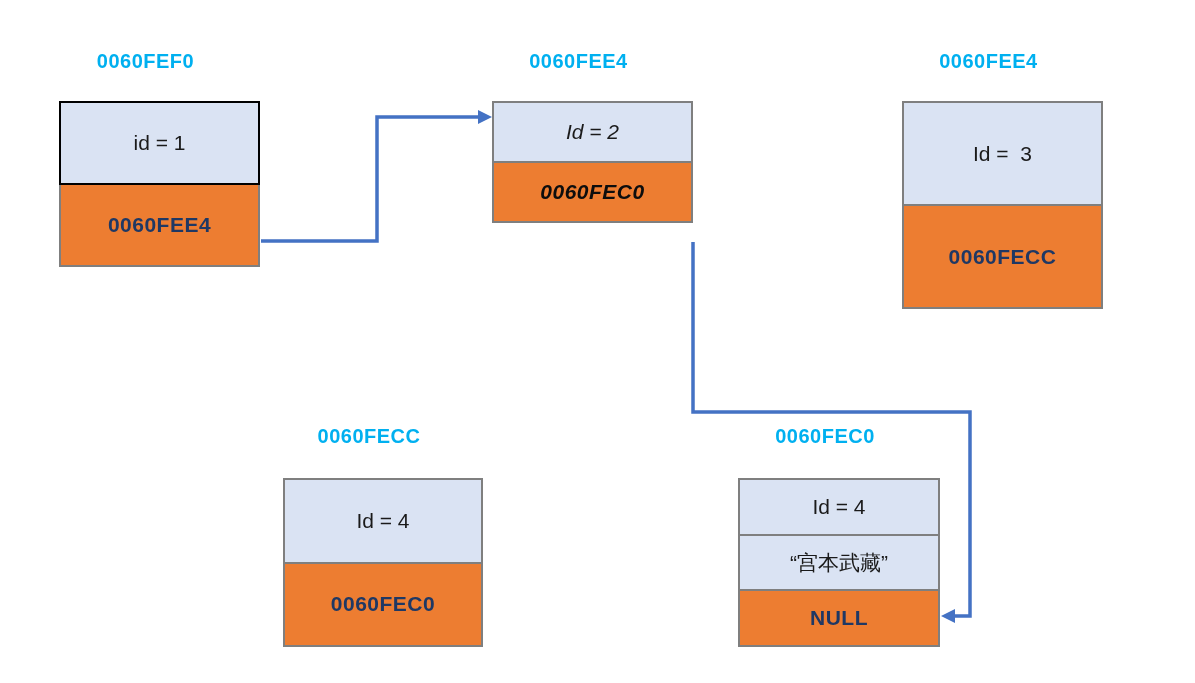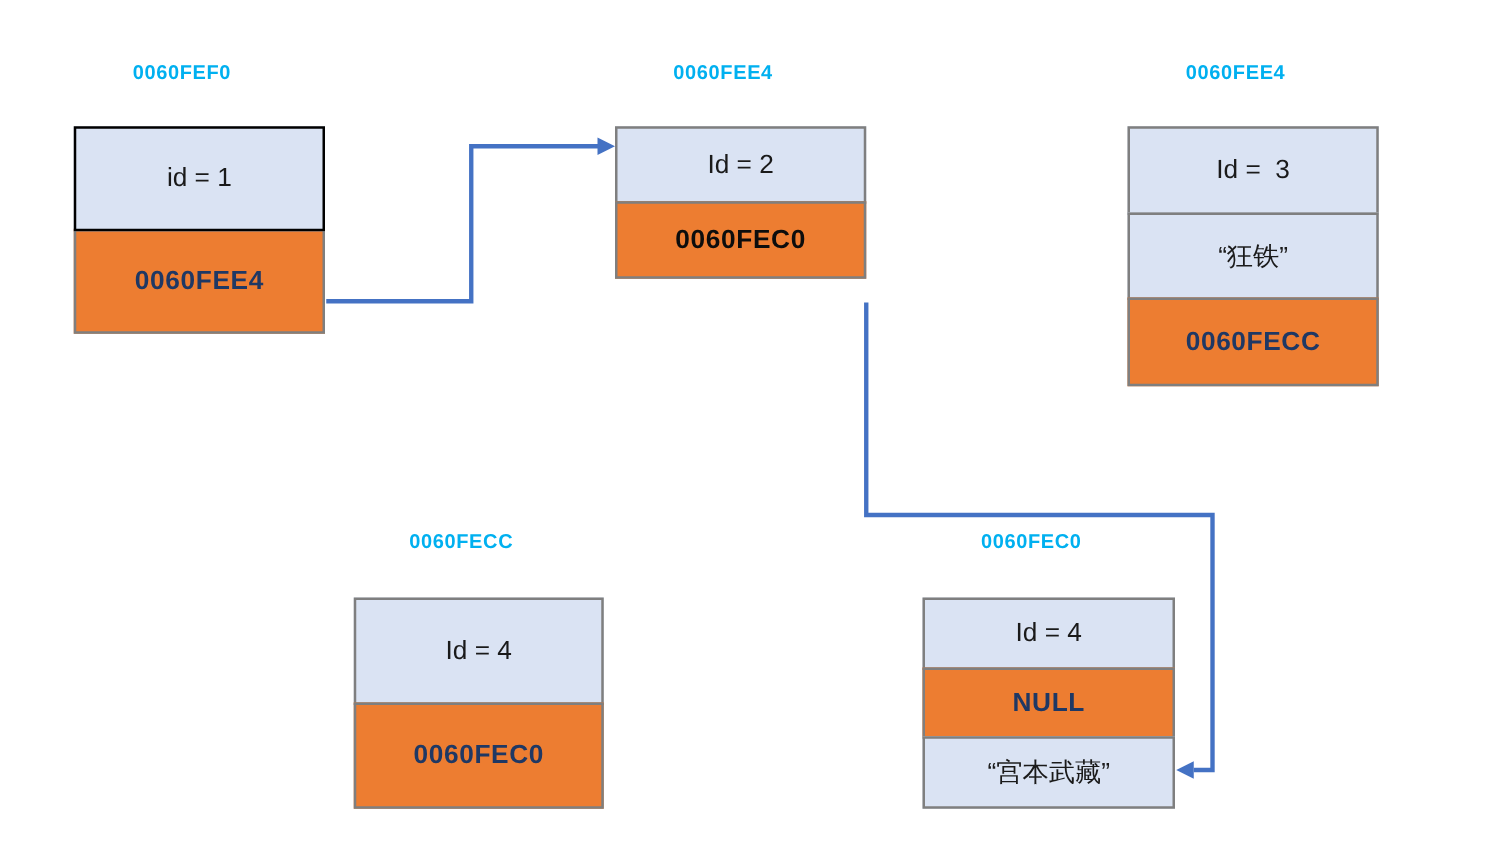--- a/index.html
+++ b/index.html
@@ -11,21 +11,21 @@
     overflow: hidden;
     font-family: "Liberation Sans", "DejaVu Sans", sans-serif;
   }
   .node { position: absolute; }
   .node-label {
     position: absolute;
     left: 0;
     width: 100%;
     text-align: center;
     transform: translateX(-14px);
-    font-size: 16px;
+    font-size: 20px;
     font-weight: bold;
     color: var(--label-cyan, #00B0F0);
     letter-spacing: 0.5px;
     white-space: pre;
   }
   .node-box {
     position: absolute;
     left: 0;
     display: flex;
     flex-direction: column;
@@ -74,49 +74,48 @@
   <div class="node" style="left:59px; top:50px; width:201px; height:217px;">
     <div class="node-label" style="top:0;">0060FEF0</div>
     <div class="node-box" style="top:35px; height:182px;">
       <div class="cell black-border">id = 1</div>
       <div class="cell pointer">0060FEE4</div>
     </div>
   </div>
 
   <div class="node" style="left:492px; top:50px; width:201px; height:217px;">
     <div class="node-label" style="top:0;">0060FEE4</div>
-    <div class="node-box" style="top:35px; height:138px;">
+    <div class="node-box" style="top:35px; height:138px;font-style:italic;">
       <div class="cell">Id = 2</div>
       <div class="cell pointer black-text">0060FEC0</div>
     </div>
   </div>
 
   <div class="node" style="left:902px; top:50px; width:201px; height:217px;">
     <div class="node-label" style="top:0;">0060FEE4</div>
     <div class="node-box" style="top:35px; height:224px;">
       <div class="cell">Id =  3</div>
-      <div class="cell">“狂铁”</div>
       <div class="cell pointer">0060FECC</div>
     </div>
   </div>
 
   <div class="node" style="left:283px; top:425px; width:200px; height:222px;">
     <div class="node-label" style="top:0;">0060FECC</div>
     <div class="node-box" style="top:37px; height:185px;">
       <div class="cell">Id = 4</div>
       <div class="cell pointer">0060FEC0</div>
     </div>
   </div>
 
   <div class="node" style="left:738px; top:425px; width:202px; height:222px;">
     <div class="node-label" style="top:0;">0060FEC0</div>
     <div class="node-box" style="top:37px; height:185px;">
       <div class="cell">Id = 4</div>
+      <div class="cell">“宫本武藏”</div>
       <div class="cell pointer">NULL</div>
-      <div class="cell">“宫本武藏”</div>
     </div>
   </div>
 
   <svg class="arrow-layer" viewBox="0 0 1195 683">
     <g>
       <polyline class="arrow-line" points="261,241 377,241 377,117 479,117"></polyline>
       <polygon class="arrow-head" points="478,110 492,117 478,124"></polygon>
     </g>
     <g>
       <polyline class="arrow-line" points="693,242 693,412 970,412 970,616 955,616"></polyline>

